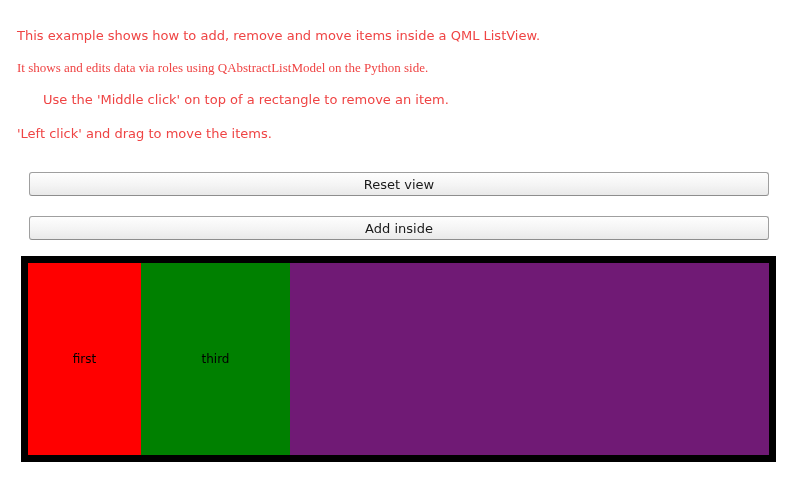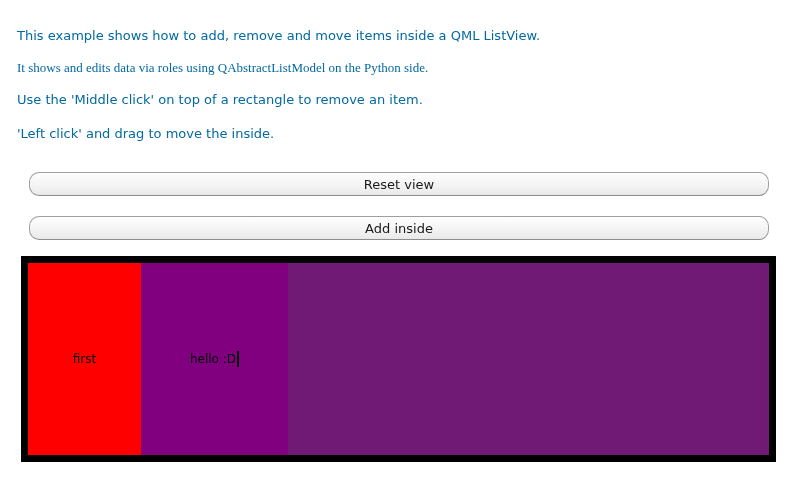--- a/index.html
+++ b/index.html
@@ -12,36 +12,36 @@
     color: #1a1a1a;
     overflow: hidden;
     position: relative;
   }
   .instr {
     position: absolute;
     left: 17px;
     font-size: 13px;
     line-height: 16px;
     white-space: nowrap;
-    color: #0369a1;
+    color: #ef4444;
   }
   .instr.l1 { top: 15px; }
   .instr.l2 { top: 47px; font-family: Liberation Serif, serif; }
-  .instr.l3 { top: 79px; }
+  .instr.l3 { top: 79px; margin-left: 26px; }
   .instr.l4 { top: 113px; }
 
   .btn {
     position: absolute;
     left: 29px;
     width: 740px;
     height: 24px;
     box-sizing: border-box;
     border: 1px solid #9f9f9f;
     border-bottom-color: #8d8d8d;
-    border-radius: 10px;
+    border-radius: 3px;
     background: linear-gradient(to bottom, #fefefe 0%, #f4f4f4 55%, #e9e9e9 100%);
     font-family: "DejaVu Sans", sans-serif;
     font-size: 13px;
     color: #1a1a1a;
     display: flex;
     align-items: center;
     justify-content: center;
     padding: 0;
     cursor: default;
   }
@@ -84,29 +84,28 @@
     vertical-align: middle;
   }
 </style>
 </head>
 <body>
 
 <div>
   <p class="instr l1">This example shows how to add, remove and move items inside a QML ListView.</p>
   <p class="instr l2">It shows and edits data via roles using QAbstractListModel on the Python side.</p>
   <p class="instr l3">Use the 'Middle click' on top of a rectangle to remove an item.</p>
-  <p class="instr l4">'Left click' and drag to move the inside.</p>
+  <p class="instr l4">'Left click' and drag to move the items.</p>
 </div>
 
 <button class="btn reset">Reset view</button>
 <button class="btn add">Add inside</button>
 
 <div class="listview-frame" style="border-color: rgb(0, 0, 0);">
   <div class="listview-content" style="background: #701a75;">
       <div class="list-item" style="background: rgb(255, 0, 0); width: 113px;">
         <span class="item-label">first</span>
       </div>
-      <div class="list-item" style="background: rgb(128, 0, 128); width: 147px;">
-        <span class="item-label">hello :D</span>
-        <span class="cursor"></span>
+      <div class="list-item" style="background: rgb(0, 128, 0); width: 149px;">
+        <span class="item-label">third</span>
       </div>
     </div>
 </div>
 
 </body></html>

